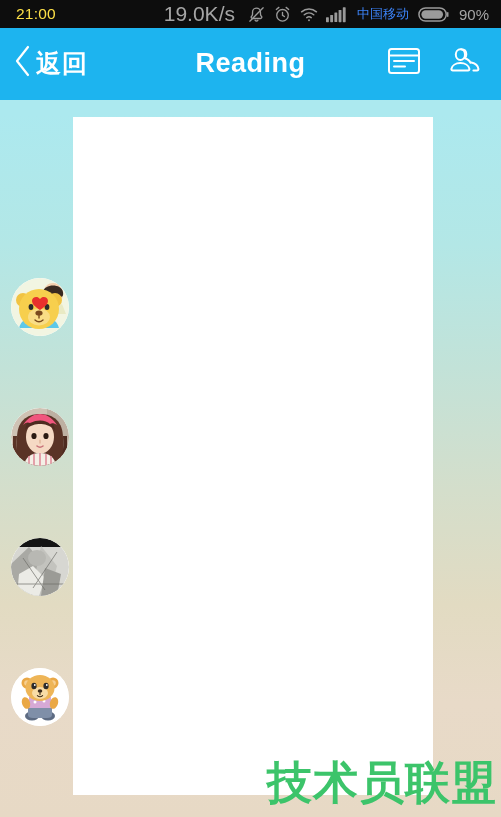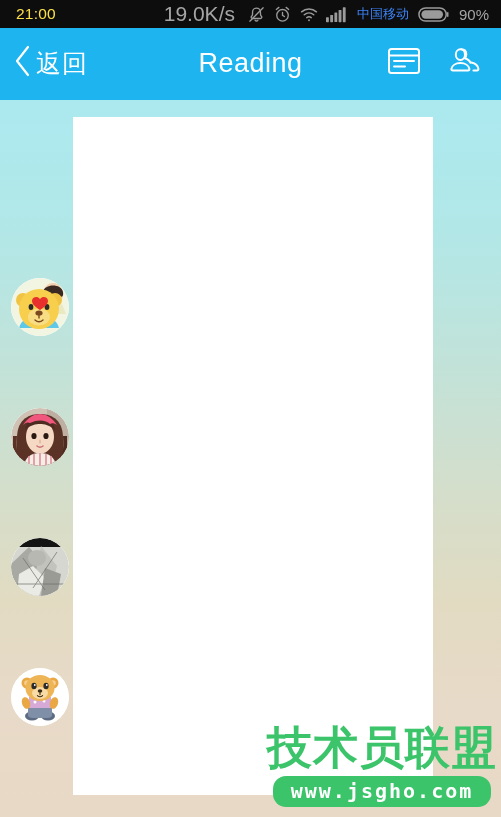--- a/index.html
+++ b/index.html
@@ -72,20 +72,21 @@
   #header {
     position: absolute;
     top: 28px; left: 0;
     width: 501px;
     height: 72px;
     background: #1db4ef;
     display: flex;
     align-items: center;
     box-sizing: border-box;
     padding: 0 18px 2px 12px;
+    font-weight: bold;
   }
   #back-btn {
     display: flex;
     align-items: center;
     gap: 2px;
     cursor: pointer;
     color: #ffffff;
   }
   #back-btn .back-label {
     font-size: 25px;
@@ -400,16 +401,15 @@
 
         <ellipse cx="29" cy="23" rx="2.3" ry="1.7" fill="#3a2a1a"></ellipse>
         <path d="M29 24.8v1.8" stroke="#3a2a1a" stroke-width="1.1" stroke-linecap="round"></path>
         <path d="M26.4 27.6q2.6 2.2 5.2 0" stroke="#3a2a1a" stroke-width="1.1" fill="none" stroke-linecap="round"></path>
       </svg>
     </div>
   </div>
 
   <div id="watermark">
     <div class="wm-title">技术员联盟</div>
-    <div class="wm-url">www.jsgho.com</div>
   </div>
 
 </div>
 
 </body></html>

